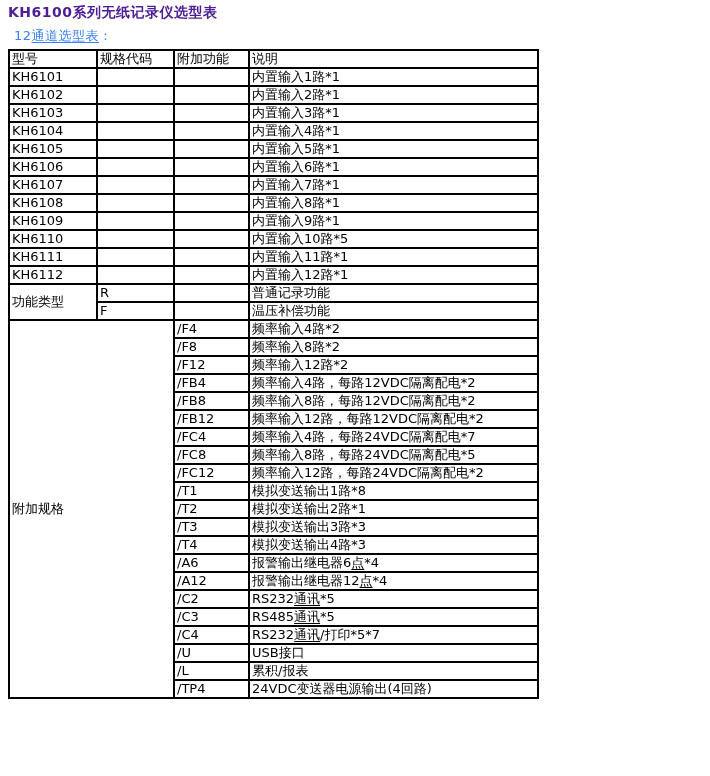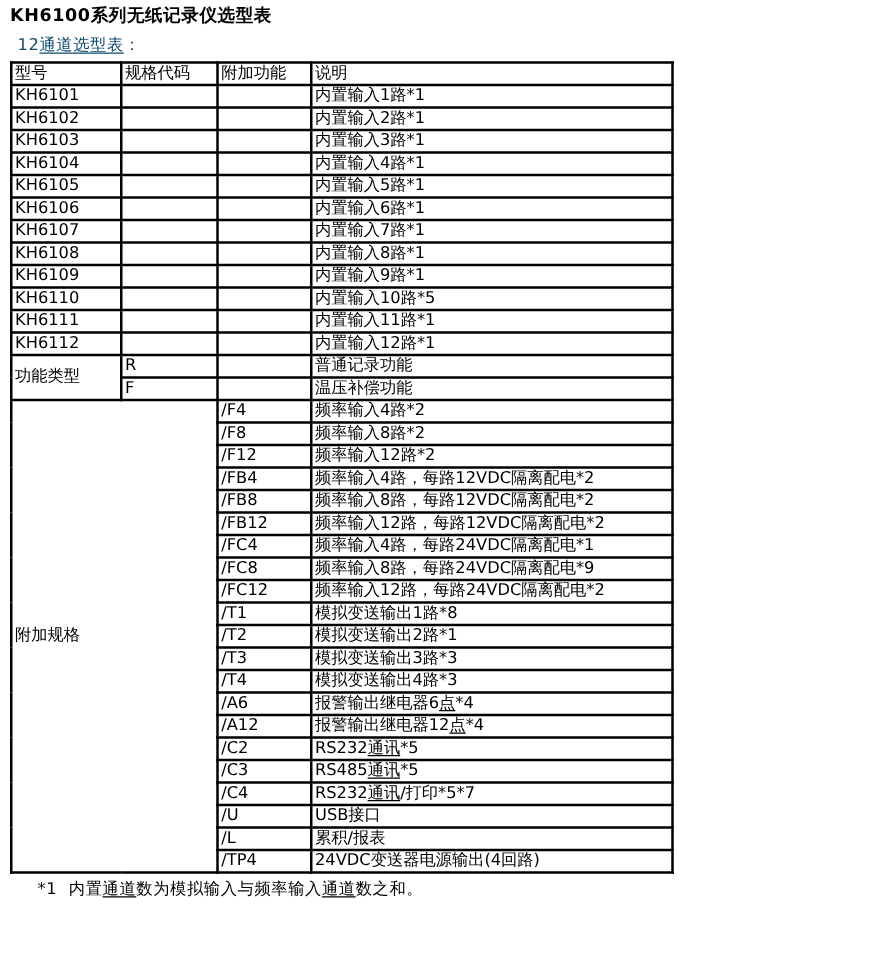--- a/index.html
+++ b/index.html
@@ -45,23 +45,23 @@
     margin:3px 0 0 22px;
     white-space:pre;
     letter-spacing:0.5px;
   }
 </style>
 </head>
 <body>
 
 <div class="page">
 
-  <div class="doc-title" style="color: #000000;">KH6100系列无纸记录仪选型表</div>
-
-  <div class="subtitle" style="color: #0c4a6e;"><span>12</span><span class="u">通道选型表</span><span>：</span></div>
+  <div class="doc-title" style="color: #4c1d95;">KH6100系列无纸记录仪选型表</div>
+
+  <div class="subtitle" style="color: #3b82f6;"><span>12</span><span class="u">通道选型表</span><span>：</span></div>
 
   <table class="sel">
     <colgroup>
       <col style="width:88px">
       <col style="width:77px">
       <col style="width:75px">
       <col style="width:289px">
     </colgroup>
     <thead>
       <tr>
@@ -175,25 +175,25 @@
         <tr>
           <td>/FB8</td>
           <td>频率输入8路，每路12VDC隔离配电*2</td>
         </tr>
         <tr>
           <td>/FB12</td>
           <td>频率输入12路，每路12VDC隔离配电*2</td>
         </tr>
         <tr>
           <td>/FC4</td>
-          <td>频率输入4路，每路24VDC隔离配电*1</td>
+          <td>频率输入4路，每路24VDC隔离配电*7</td>
         </tr>
         <tr>
           <td>/FC8</td>
-          <td>频率输入8路，每路24VDC隔离配电*9</td>
+          <td>频率输入8路，每路24VDC隔离配电*5</td>
         </tr>
         <tr>
           <td>/FC12</td>
           <td>频率输入12路，每路24VDC隔离配电*2</td>
         </tr>
         <tr>
           <td>/T1</td>
           <td>模拟变送输出1路*8</td>
         </tr>
         <tr>
@@ -236,15 +236,14 @@
           <td>/L</td>
           <td>累积/报表</td>
         </tr>
         <tr>
           <td>/TP4</td>
           <td>24VDC变送器电源输出(4回路)</td>
         </tr>
       </tbody>
   </table>
 
-  <div class="footnote"><span>*1  内置</span><span class="u">通道</span><span>数为模拟输入与频率输入</span><span class="u">通道</span><span>数之和。</span></div>
 
 </div>
 
 </body></html>

